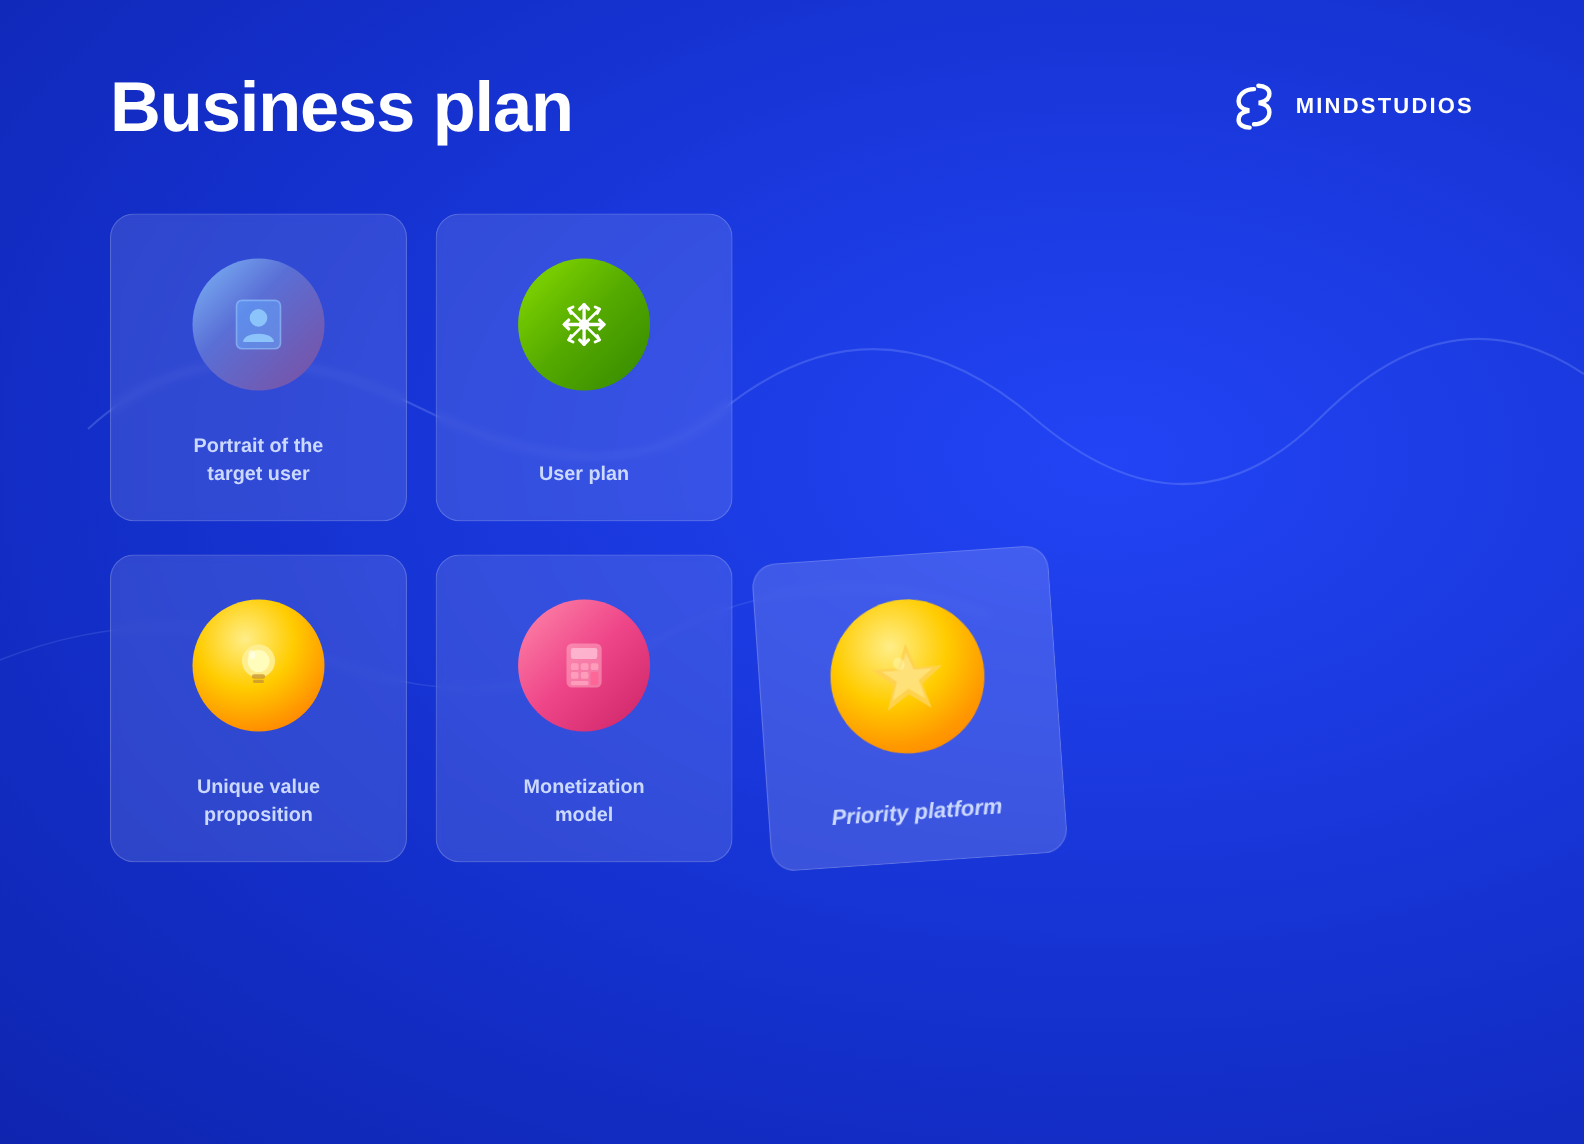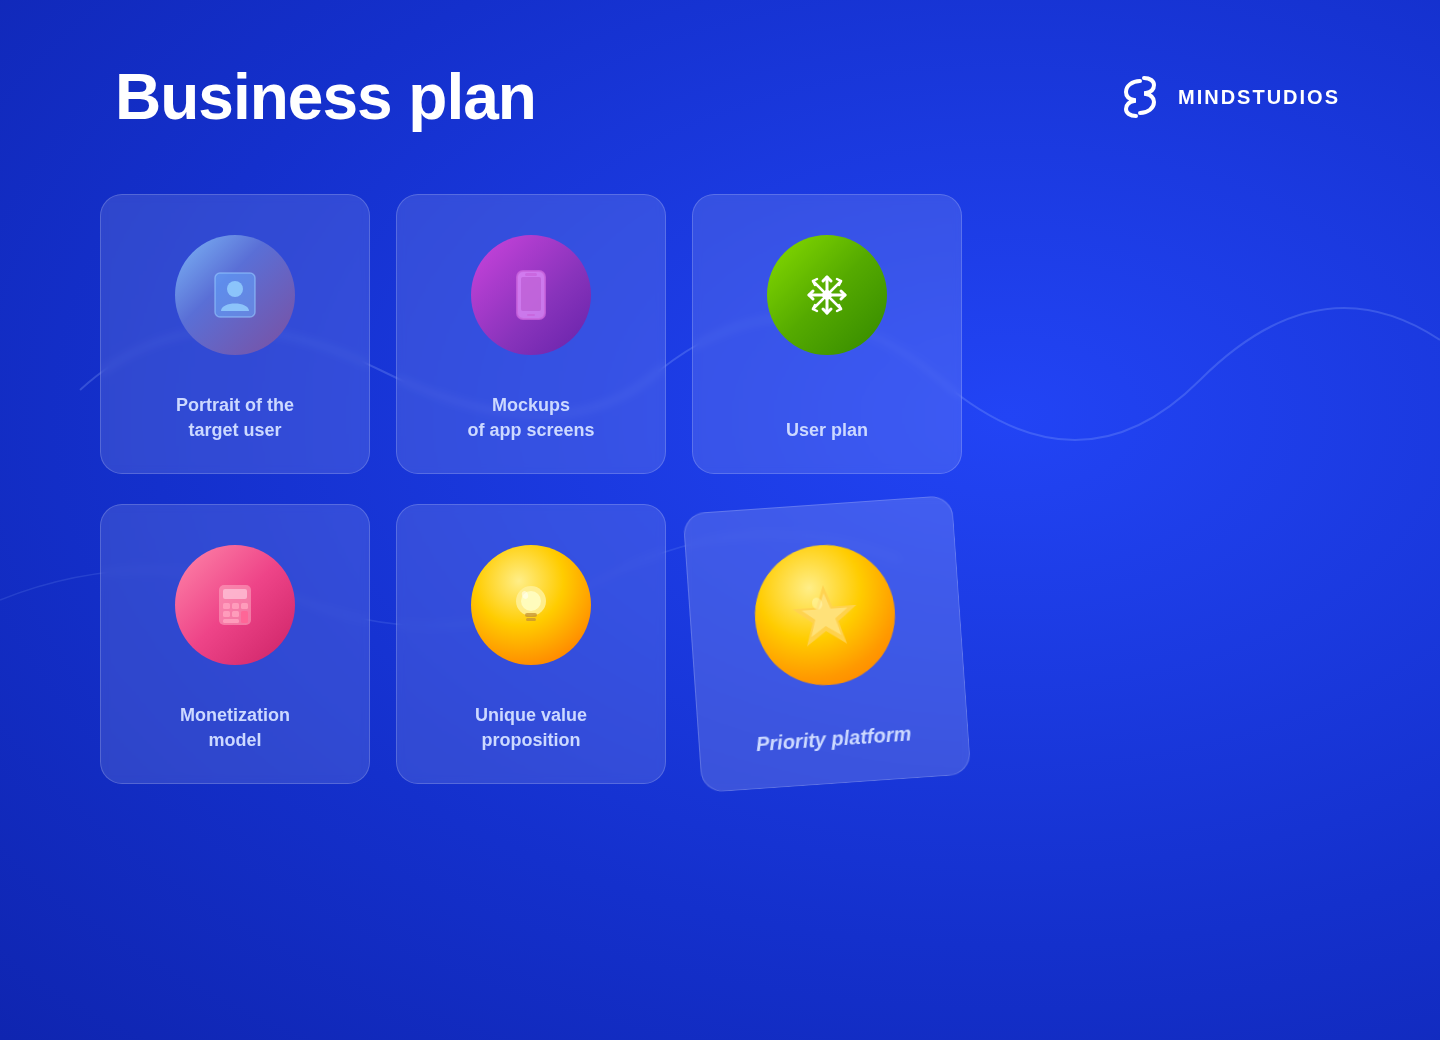--- a/index.html
+++ b/index.html
@@ -34,21 +34,20 @@
       justify-content: space-between;
       align-items: center;
       padding: 60px 100px 0 100px;
     }
 
     .page-title {
       font-size: 64px;
       font-weight: 900;
       color: #ffffff;
       letter-spacing: -1px;
-      margin-left: 15px;
     }
 
     .logo-area {
       display: flex;
       align-items: center;
       gap: 16px;
     }
 
     .logo-icon {
       width: 44px;
@@ -210,34 +209,20 @@
           <rect x="10" y="8" width="40" height="44" rx="5" fill="rgba(100,170,255,0.5)" stroke="rgba(150,200,255,0.6)" stroke-width="1.5"></rect>
 
           <circle cx="30" cy="24" r="8" fill="rgba(150,210,255,0.8)"></circle>
           <path d="M 16 46 C 16 36, 44 36, 44 46" fill="rgba(150,210,255,0.8)"></path>
         </svg>
       </div>
       <div class="card-label">Portrait of the<br>target user</div>
     </div>
 
 
-    <div class="card">
-      <div class="card-icon icon-mockups">
-        <svg class="icon-svg" viewBox="0 0 60 60" fill="none">
-
-          <rect x="16" y="6" width="28" height="48" rx="6" fill="rgba(230,150,255,0.7)" stroke="rgba(200,100,220,0.8)" stroke-width="2"></rect>
-          <rect x="20" y="12" width="20" height="34" rx="2" fill="rgba(180,80,200,0.5)"></rect>
-
-          <rect x="24" y="8" width="12" height="3" rx="1.5" fill="rgba(200,100,220,0.8)"></rect>
-
-          <rect x="26" y="49" width="8" height="2" rx="1" fill="rgba(200,100,220,0.8)"></rect>
-        </svg>
-      </div>
-      <div class="card-label">Mockups<br>of app screens</div>
-    </div>
 
     <div class="card">
       <div class="card-icon icon-userflow">
         <svg class="icon-svg" viewBox="0 0 60 60" fill="none">
 
           <circle cx="30" cy="30" r="5" fill="white"></circle>
 
           <line x1="30" y1="25" x2="30" y2="12" stroke="white" stroke-width="3" stroke-linecap="round"></line>
           <polyline points="26,16 30,12 34,16" stroke="white" stroke-width="3" stroke-linecap="round" stroke-linejoin="round" fill="none"></polyline>
 
@@ -261,54 +246,54 @@
         </svg>
       </div>
       <div class="card-label">User plan</div>
     </div>
 
   </div>
 
   <div class="row">
 
     <div class="card">
+      <div class="card-icon icon-unique">
+        <svg class="icon-svg" viewBox="0 0 60 60" fill="none">
+
+          <circle cx="30" cy="26" r="15" fill="rgba(255,240,150,0.9)"></circle>
+          <ellipse cx="30" cy="26" rx="10" ry="10" fill="rgba(255,255,200,0.8)"></ellipse>
+          <rect x="24" y="38" width="12" height="4" rx="2" fill="rgba(200,150,50,0.8)"></rect>
+          <rect x="25" y="43" width="10" height="3" rx="1.5" fill="rgba(200,150,50,0.8)"></rect>
+
+          <ellipse cx="24" cy="20" rx="3" ry="4" fill="rgba(255,255,255,0.5)" transform="rotate(-20 24 20)"></ellipse>
+        </svg>
+      </div>
+      <div class="card-label">Unique value<br>proposition</div>
+    </div>
+
+    <div class="card">
       <div class="card-icon icon-monetization">
         <svg class="icon-svg" viewBox="0 0 60 60" fill="none">
 
           <rect x="14" y="10" width="32" height="40" rx="5" fill="rgba(255,180,200,0.5)"></rect>
 
           <rect x="18" y="14" width="24" height="10" rx="2" fill="rgba(255,200,220,0.7)"></rect>
 
           <rect x="18" y="28" width="7" height="6" rx="1.5" fill="rgba(255,160,190,0.9)"></rect>
           <rect x="27" y="28" width="7" height="6" rx="1.5" fill="rgba(255,160,190,0.9)"></rect>
           <rect x="36" y="28" width="7" height="6" rx="1.5" fill="rgba(255,160,190,0.9)"></rect>
           <rect x="18" y="36" width="7" height="6" rx="1.5" fill="rgba(255,160,190,0.9)"></rect>
           <rect x="27" y="36" width="7" height="6" rx="1.5" fill="rgba(255,160,190,0.9)"></rect>
           <rect x="36" y="36" width="7" height="12" rx="1.5" fill="rgba(255,100,150,0.9)"></rect>
           <rect x="18" y="44" width="16" height="4" rx="1.5" fill="rgba(255,160,190,0.9)"></rect>
         </svg>
       </div>
       <div class="card-label">Monetization<br>model</div>
     </div>
 
-    <div class="card">
-      <div class="card-icon icon-unique">
-        <svg class="icon-svg" viewBox="0 0 60 60" fill="none">
-
-          <circle cx="30" cy="26" r="15" fill="rgba(255,240,150,0.9)"></circle>
-          <ellipse cx="30" cy="26" rx="10" ry="10" fill="rgba(255,255,200,0.8)"></ellipse>
-          <rect x="24" y="38" width="12" height="4" rx="2" fill="rgba(200,150,50,0.8)"></rect>
-          <rect x="25" y="43" width="10" height="3" rx="1.5" fill="rgba(200,150,50,0.8)"></rect>
-
-          <ellipse cx="24" cy="20" rx="3" ry="4" fill="rgba(255,255,255,0.5)" transform="rotate(-20 24 20)"></ellipse>
-        </svg>
-      </div>
-      <div class="card-label">Unique value<br>proposition</div>
-    </div>
-
     <div class="card priority-card">
       <div class="card-icon icon-priority">
         <svg width="80" height="80" viewBox="0 0 80 80" fill="none">
 
           <polygon points="40,10 48,32 72,32 53,47 60,70 40,56 20,70 27,47 8,32 32,32" fill="rgba(255,210,80,0.95)"></polygon>
 
           <polygon points="40,18 46,34 63,34 50,44 55,61 40,51 25,61 30,44 17,34 34,34" fill="rgba(255,235,150,0.6)"></polygon>
 
           <ellipse cx="33" cy="28" rx="5" ry="6" fill="rgba(255,255,200,0.4)" transform="rotate(-20 33 28)"></ellipse>
         </svg>

